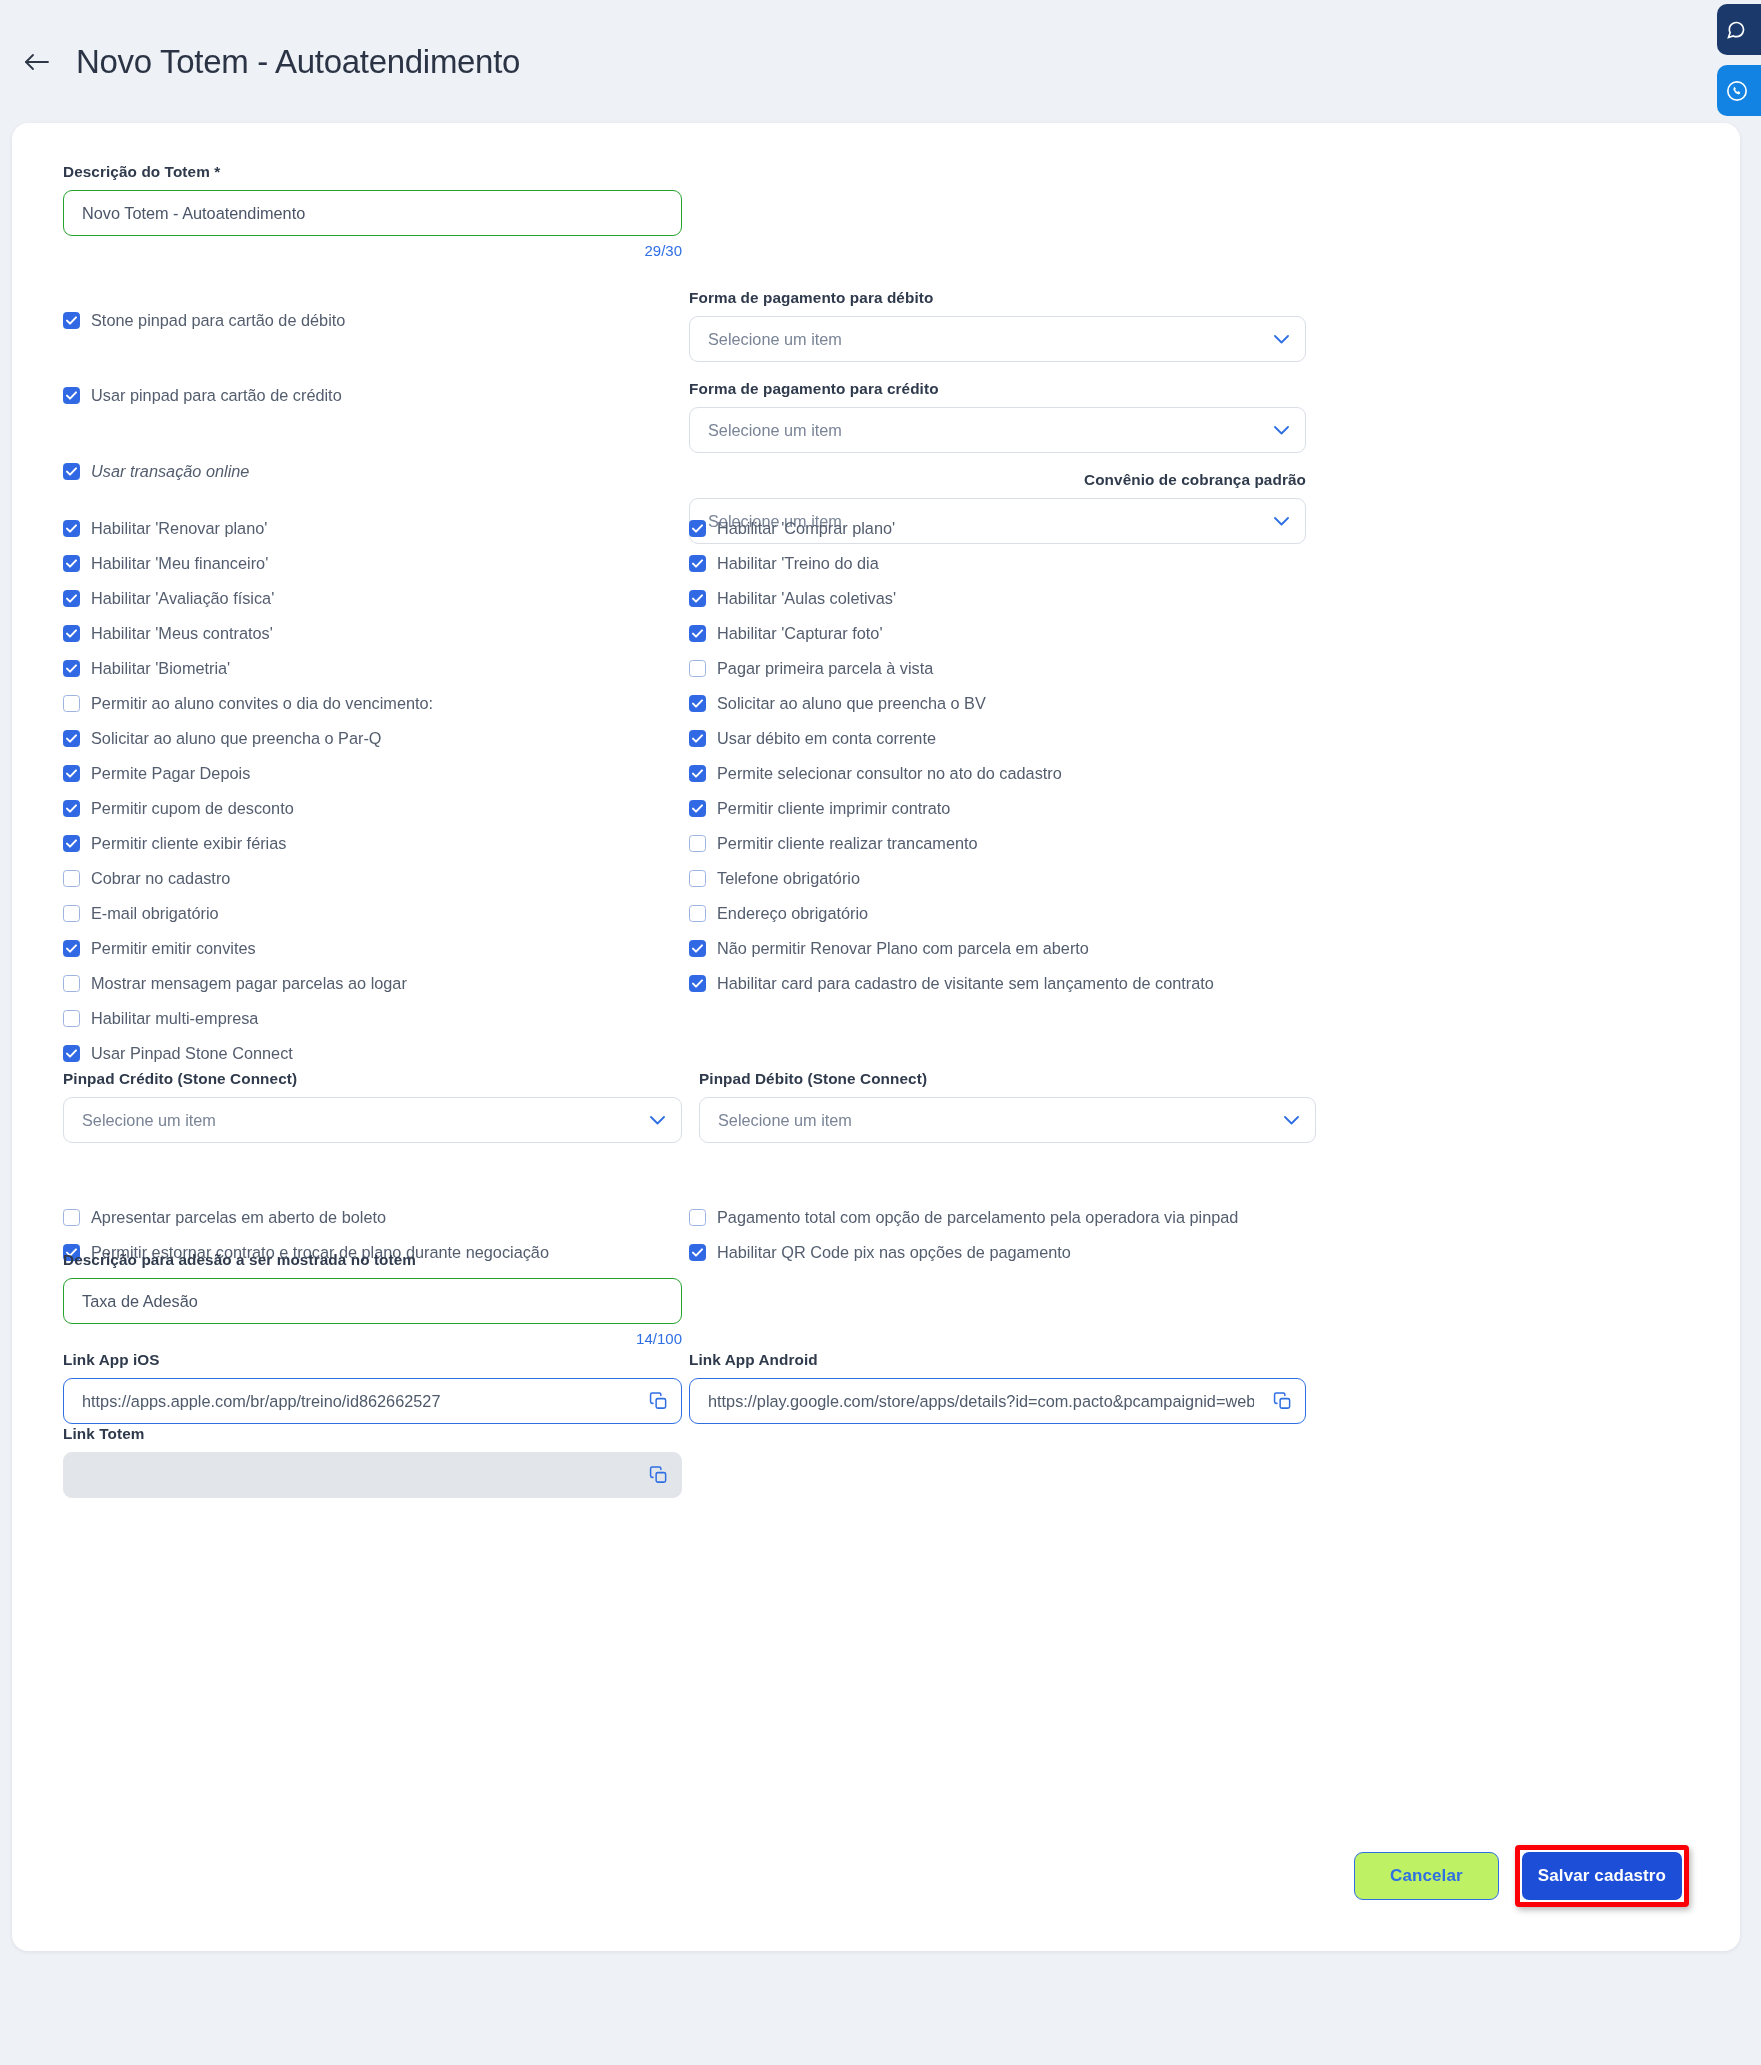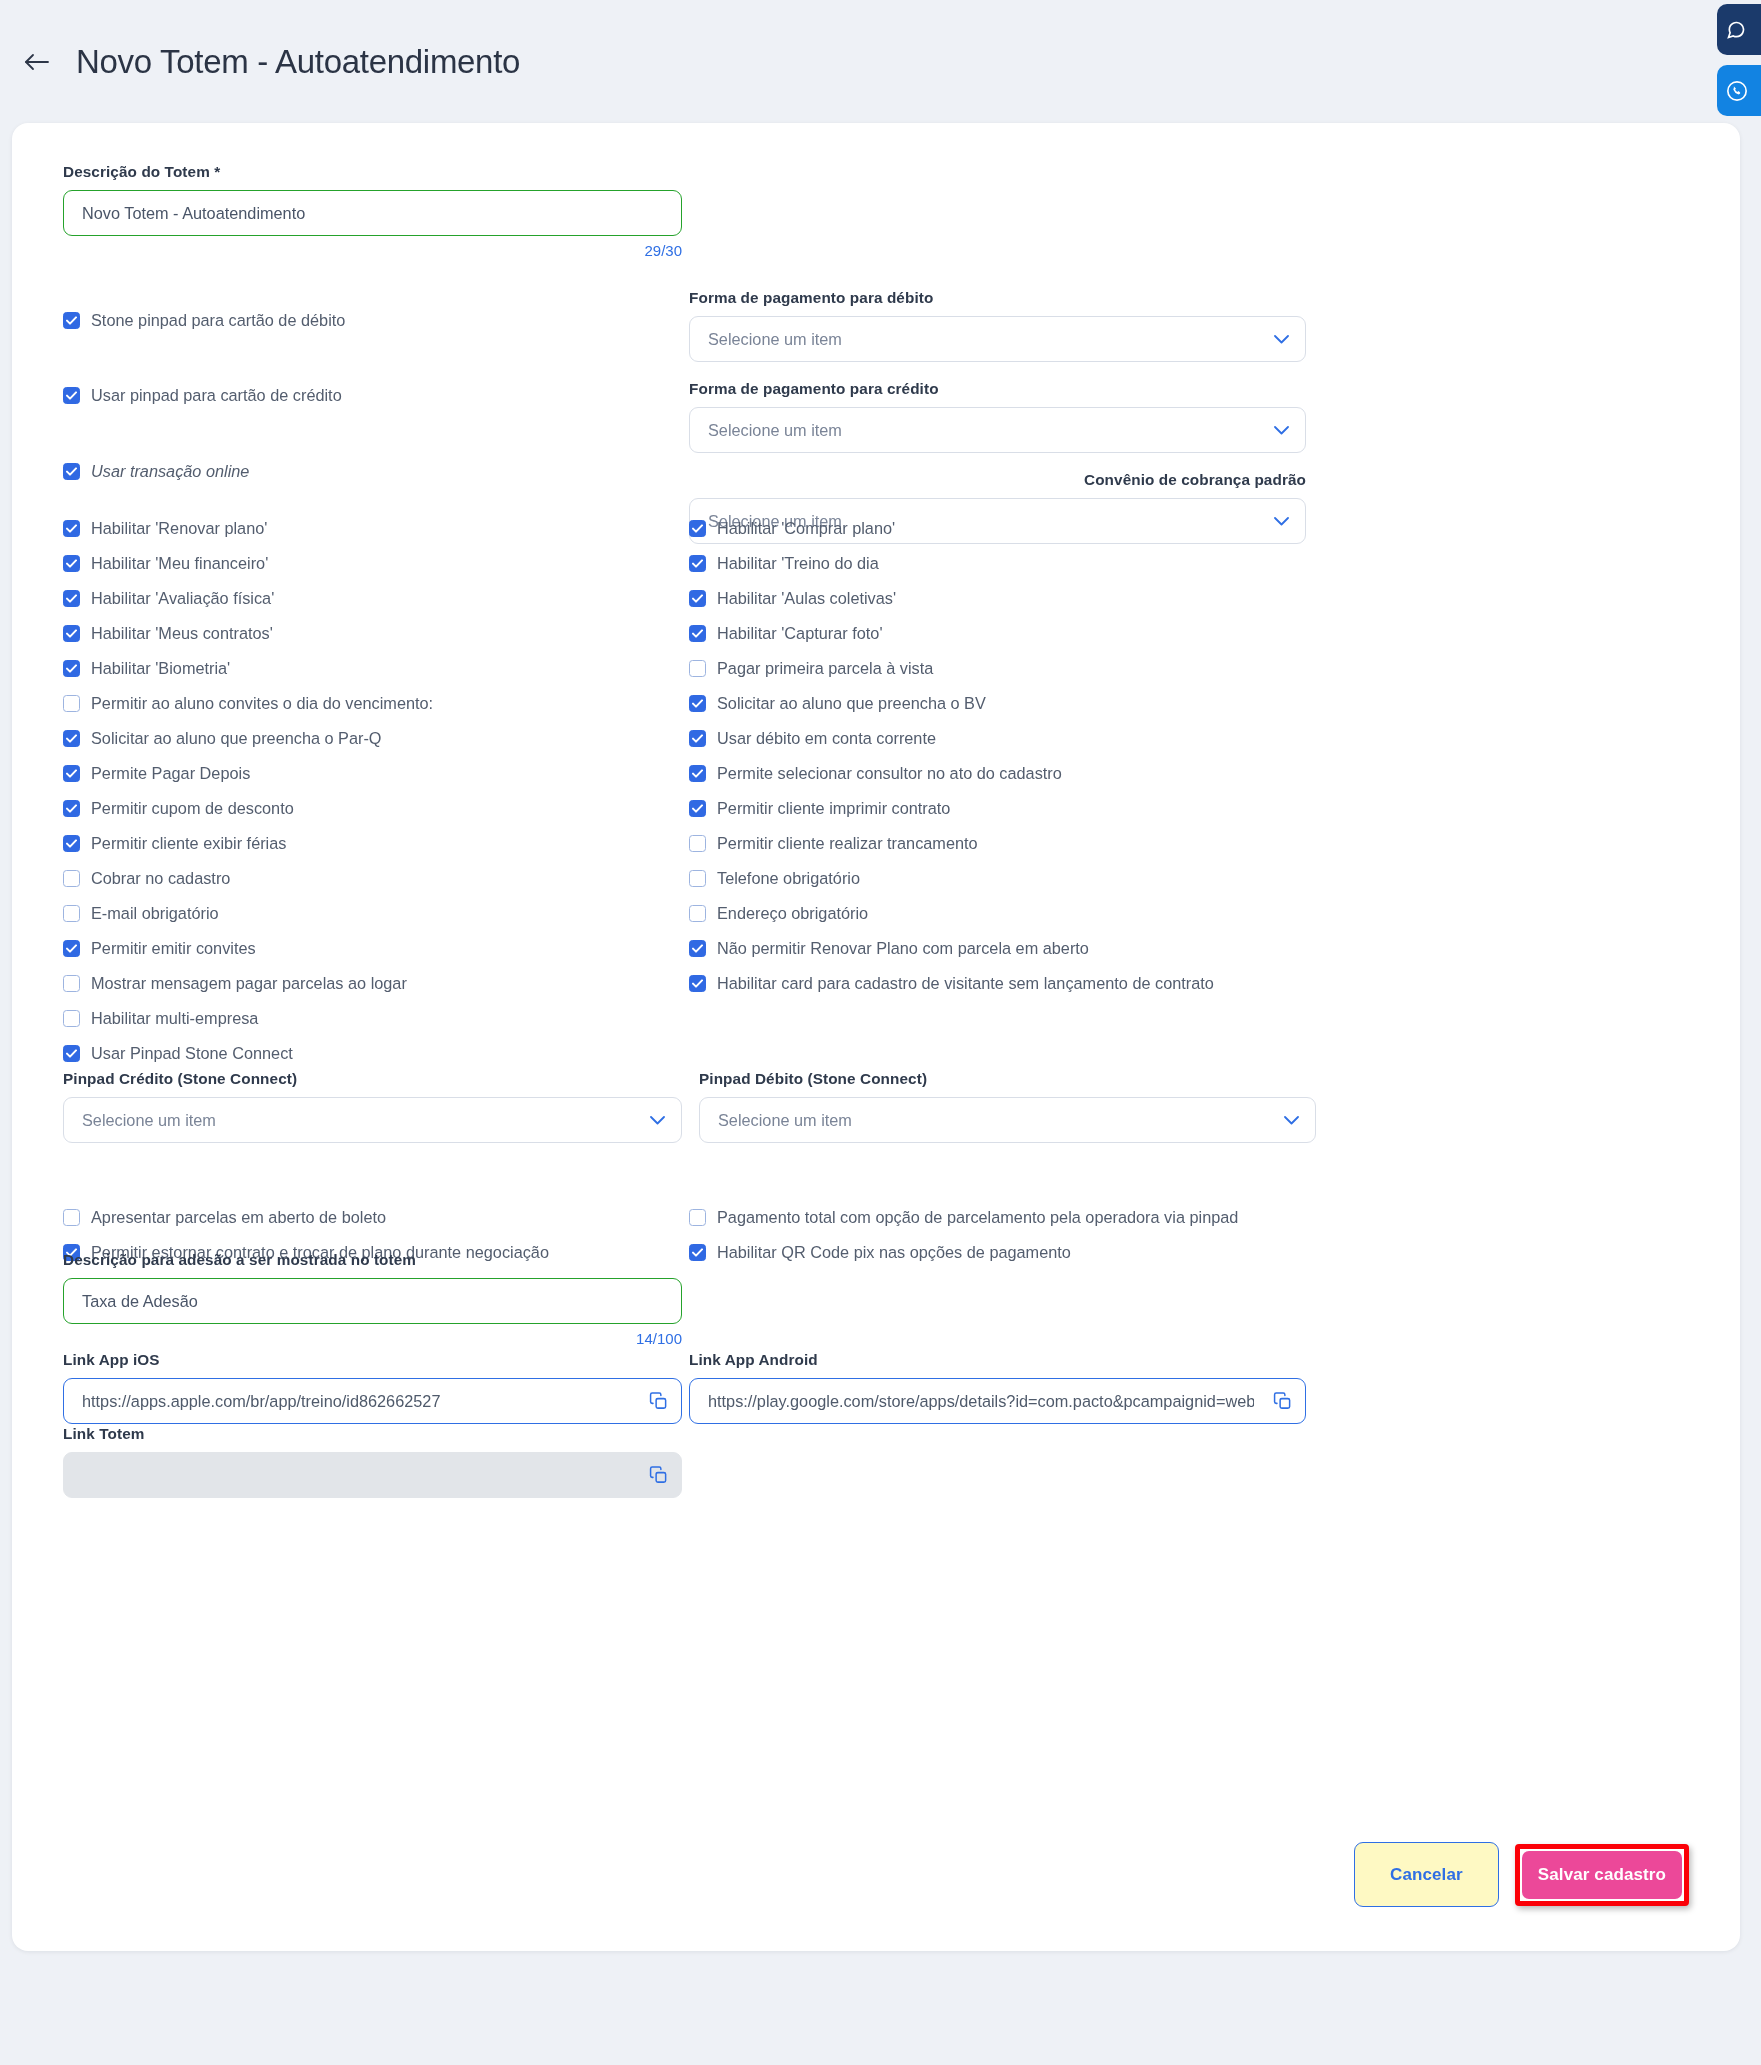--- a/index.html
+++ b/index.html
@@ -192,46 +192,46 @@
   
   .footer {
     position: absolute;
     right: 51px;
     bottom: 44px;
     display: flex;
     align-items: center;
     gap: 0;
   }
   .btn-cancel {
-    height: 65px;
+    height: 48px;
     min-width: 145px;
     border: 1.4px solid #2f6fe4;
     border-radius: 9px;
-    background: #fef9c3;
+    background: #bef264;
     color: #2f6fe4;
     font-size: 17px;
     font-weight: 700;
     font-family: "Liberation Sans", sans-serif;
     cursor: pointer;
     letter-spacing: 0.1px;
   }
   .save-wrap {
     border: 5px solid #fb0007;
     border-radius: 4px;
     padding: 2px;
     margin-left: 16px;
     background: #fff;
     box-shadow: 2px 3px 6px rgba(0,0,0,0.28);
   }
   .btn-save {
     height: 48px;
     min-width: 150px;
     border: none;
     border-radius: 7px;
-    background: #ec4899;
+    background: #1d4ed8;
     color: #fff;
     font-size: 17px;
     font-weight: 700;
     font-family: "Liberation Sans", sans-serif;
     cursor: pointer;
     letter-spacing: 0.1px;
     padding: 0 16px;
   }
 </style>
 </head>

